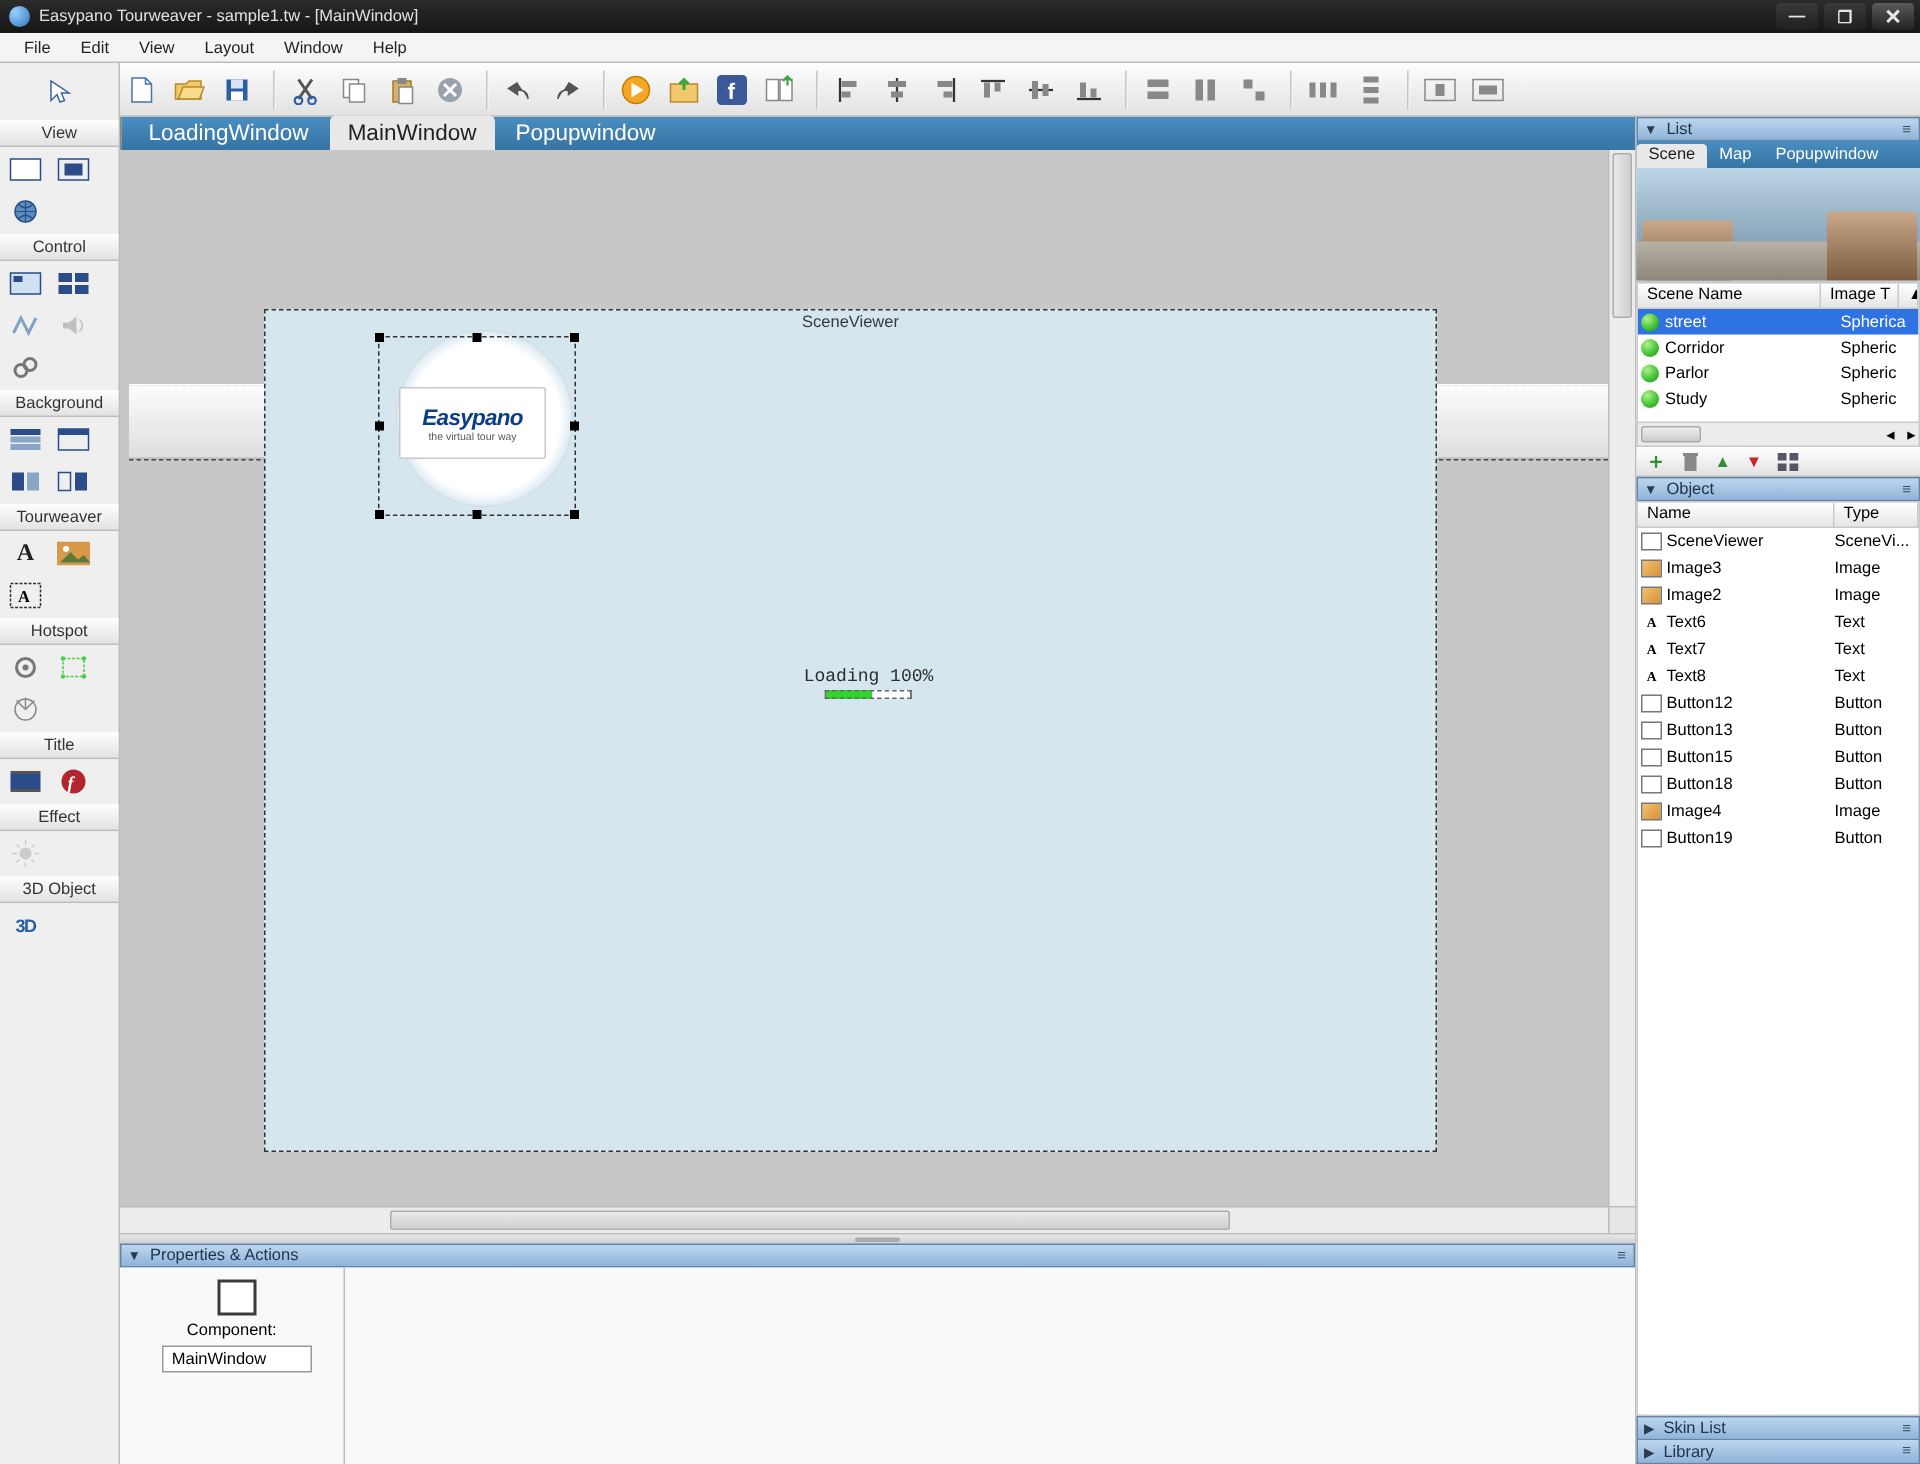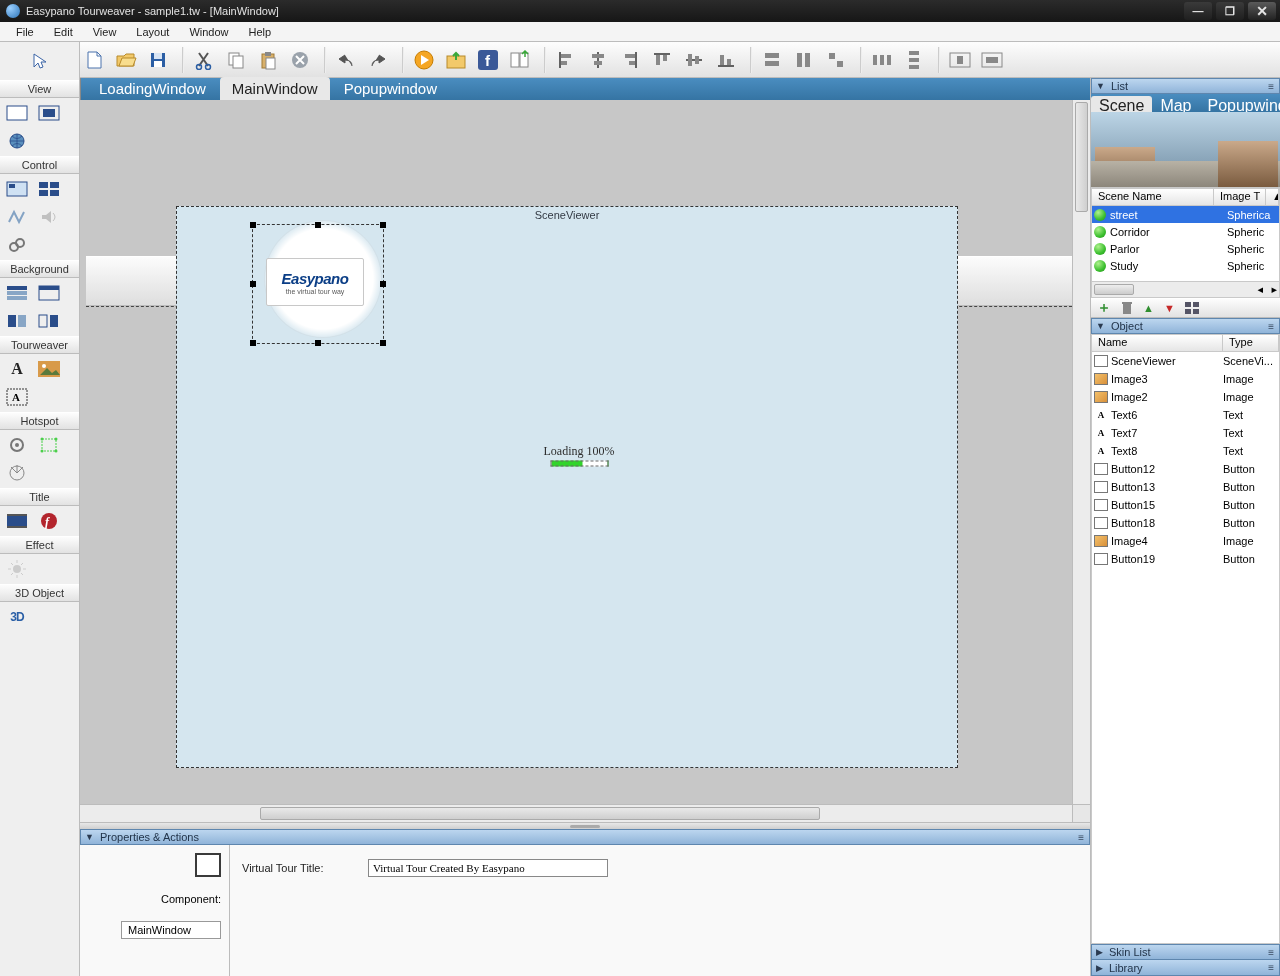--- a/index.html
+++ b/index.html
@@ -62,29 +62,29 @@
   .sel-handles{position:absolute;left:166px;top:118px;width:132px;height:120px;border:1px dashed #333;pointer-events:none}
   .sel-handles i{position:absolute;width:6px;height:6px;background:#000}
   .logo-circ{position:absolute;left:178px;top:114px;width:118px;height:118px;border-radius:50%;background:radial-gradient(circle,#fff 60%,rgba(255,255,255,0) 72%);box-shadow:inset 0 0 0 1px rgba(0,0,0,0.04)}
   .logo-box{position:absolute;left:180px;top:152px;width:98px;height:48px;background:#fff;border:1px solid #c8c8c8;border-radius:2px;display:flex;flex-direction:column;align-items:center;justify-content:center;color:#0b3e86;font-weight:bold}
   .logo-box span{font-size:15px;font-style:italic;letter-spacing:-0.5px}
   .logo-box small{font-size:7px;color:#5a5a5a;font-weight:normal;margin-top:1px;font-style:normal}
   .guide-h{position:absolute;left:0;right:0;border-top:1px dashed #444}
   .navbar{position:absolute;left:0;right:0;top:150px;height:50px;background:linear-gradient(#fcfcfc,#dedede);border-top:1px solid #fff;border-bottom:1px solid #bbb}
   .navtext{position:absolute;top:163px;color:#3a3a3a;font-size:15px;font-family:Arial}
   .iconbtn{position:absolute;top:163px;width:24px;height:24px;background:linear-gradient(#fff,#e2e2e2);border:1px solid #aaa;border-radius:3px;display:flex;align-items:center;justify-content:center;font-family:Georgia,serif;font-weight:bold;color:#444}
-  .loading{position:absolute;left:50%;top:50%;transform:translate(-50%,-50%);text-align:center;font-size:12px;font-family:Liberation Serif, serif;color:#2d2d2d}
+  .loading{position:absolute;left:50%;top:50%;transform:translate(-50%,-50%);text-align:center;font-size:12px;font-family:Liberation Mono, monospace;color:#2d2d2d}
   .loading .bar{width:58px;height:6px;border:1px dashed #666;margin:2px auto 0;background:linear-gradient(90deg,#32d42b 0 55%,#fff 55%)}
   
   .panelhead{height:16px;background:linear-gradient(var(--panel-head1),var(--panel-head2));border:1px solid var(--panel-head-border);display:flex;align-items:center;padding:0 4px;color:#22344a;font-size:11px}
   .panelhead .arrow{margin-right:6px;font-size:9px;color:#2a3a50}
   .panelhead .opts{margin-left:auto;font-size:10px;letter-spacing:1px;color:#3a4c62}
   
   .right-tabs{height:18px;display:flex;background:linear-gradient(var(--tab-bg),var(--tab-bg2));padding-top:2px}
-  .rtab{padding:1px 8px;color:#fff;font-size:16px;border-radius:3px 3px 0 0}
+  .rtab{padding:1px 8px;color:#fff;font-size:11px;border-radius:3px 3px 0 0}
   .rtab.active{background:#e8e8e8;color:#222}
   .pano{height:76px;background:linear-gradient(#bcd5e6,#6e8aa0);position:relative;border-bottom:1px solid var(--list-border);overflow:hidden}
   .pano::before,.pano::after{content:"";position:absolute;bottom:0;background:linear-gradient(#caa98a,#7a5b3f)}
   .pano::before{left:4px;width:60px;height:40px}
   .pano::after{right:2px;width:60px;height:46px}
   .pano .road{position:absolute;left:0;right:0;bottom:0;height:26px;background:linear-gradient(#b8b2a5,#8c867b)}
   .col-head{display:flex;border:1px solid var(--list-border);background:linear-gradient(#fff,#e5e5e5);height:18px}
   .col-head div{padding:1px 6px;border-right:1px solid var(--list-border);font-size:11px;white-space:nowrap;overflow:hidden}
   .scene-list{height:76px;overflow:hidden;background:#fff;border:1px solid var(--list-border);border-top:none;position:relative;font-size:11px}
   .srow{display:flex;align-items:center;height:17px;padding-left:2px}
@@ -102,21 +102,21 @@
   .oicon.txt{border:none;font-weight:bold;font-family:"Times New Roman",serif}
   .orow .n{flex:1;overflow:hidden}
   .orow .t{width:56px;overflow:hidden}
   
   .bottom{height:154px;border-top:1px solid var(--soft-border);display:flex;flex-direction:column}
   .handle{height:6px;background:linear-gradient(#e8e8e8,#cfcfcf);display:flex;align-items:center;justify-content:center}
   .handle i{width:30px;height:3px;background:#aaa;border-radius:2px}
   .prop-tabs{height:20px;display:flex;align-items:flex-end;background:linear-gradient(var(--toolbar-grad1),var(--toolbar-grad2));padding-left:2px;border-bottom:1px solid var(--soft-border)}
   .ptab{padding:2px 10px;border:1px solid var(--soft-border);border-bottom:none;background:#fff;border-radius:2px 2px 0 0;font-size:11px}
   .prop-body{flex:1;display:flex;background:#f9f9f9}
-  .prop-left{width:150px;border-right:1px solid var(--soft-border);padding:8px;display:flex;flex-direction:column;align-items:flex-end;gap:16px}
+  .prop-left{width:150px;border-right:1px solid var(--soft-border);padding:8px;display:flex;flex-direction:column;align-items:center;gap:4px}
   .compicon{width:26px;height:24px;border:2px solid #3a3a3a;margin-left:6px;background:#fff}
   .compname{border:1px solid #999;padding:2px 6px;background:#fff;width:100px;font-size:11px;margin-left:6px}
   .prop-right{flex:1;padding:10px 12px;font-size:11px;color:#222}
   .prop-row{display:flex;align-items:center;height:26px;gap:16px}
   .prop-row label{width:110px}
   .swatch{width:16px;height:14px;border:1px solid #666;background:#fff;position:relative}
   .swatch::after{content:"";position:absolute;right:-7px;top:4px;border:4px solid transparent;border-top-color:#333}
   .prop-row input[type=text]{width:240px;border:1px solid #888;padding:2px 4px;font:11px Tahoma;background:#fff}
   svg{display:block}
 </style>
@@ -574,24 +574,20 @@
           <span>Properties &amp; Actions</span>
           <span class="opts">≡</span>
         </div>
         <div class="prop-body">
           <div class="prop-left">
             <div class="compicon"></div>
             <div>Component:</div>
             <div class="compname">MainWindow</div>
           </div>
           <div class="prop-right">
-            <div class="prop-row">
-              <label>Virtual Tour Title:</label>
-              <input type="text" value="Virtual Tour Created By Easypano" style="">
-            </div>
           </div>
         </div>
       </div>
     </div>
   </div>
 
   <div class="right">
     <div class="panelhead">
       <span class="arrow">▼</span>
       <span>List</span>

